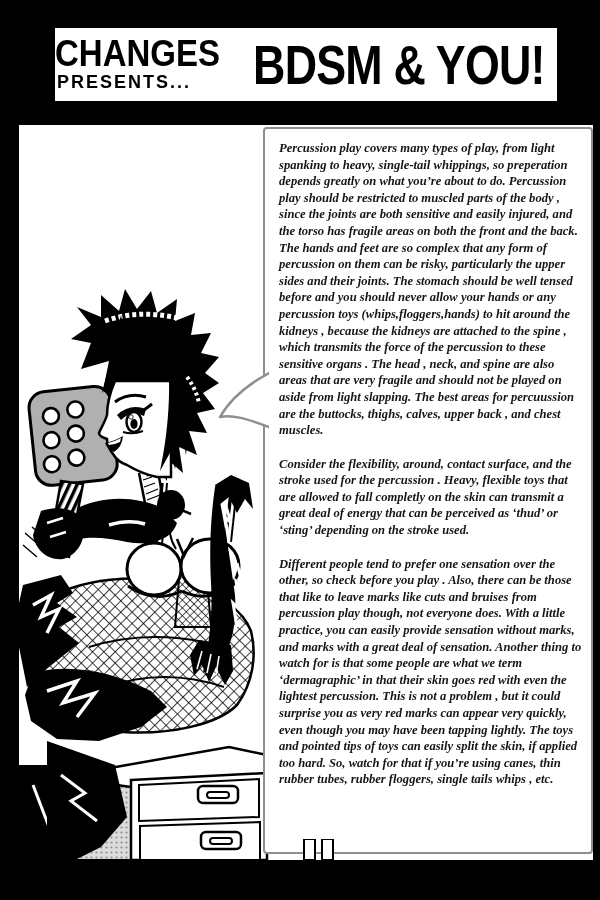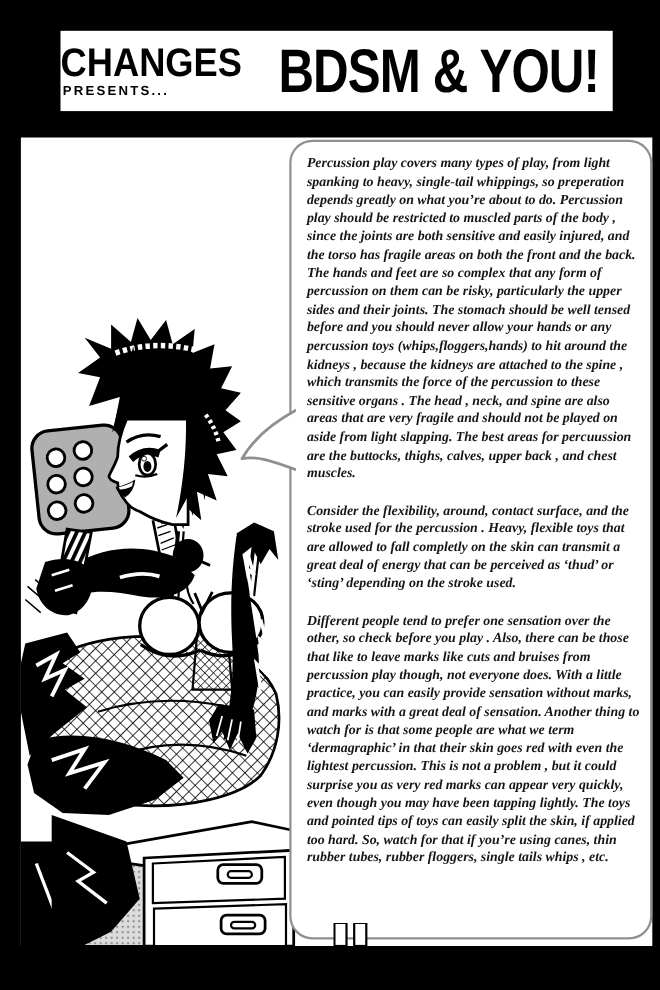--- a/index.html
+++ b/index.html
@@ -4,29 +4,29 @@
 <style>
   html,body{margin:0;padding:0;background:#000;}
   .page{position:relative;width:600px;height:900px;background:#000;overflow:hidden;
         font-family:"Liberation Sans",sans-serif;}
   
   .header-box{position:absolute;left:55px;top:28px;width:502px;height:73px;background:#fff;
               display:flex;align-items:center;}
   .brand{width:158px;color:#000;}
   .brand-name{font-weight:bold;font-size:33px;line-height:1;letter-spacing:0;
               transform:scaleY(1.1);transform-origin:left center;}
-  .brand-presents{font-weight:bold;font-size:12px;letter-spacing:2px;margin-top:2px;margin-left:2px;}
+  .brand-presents{font-weight:bold;font-size:18px;letter-spacing:2px;margin-top:2px;margin-left:2px;}
   .main-title{flex:1;text-align:center;font-weight:bold;font-size:56px;line-height:1;color:#000;
               letter-spacing:-1px;white-space:nowrap;transform:scaleX(0.8);transform-origin:55% center;}
   
   .panel{position:absolute;left:19px;top:125px;width:574px;height:735px;background:#fff;}
   .art{position:absolute;left:0;top:0;z-index:1;}
   
   .bubble{position:absolute;left:244px;top:2px;width:330px;height:727px;box-sizing:border-box;
-          background:#fff;border:2.5px solid #8f8f8f;border-radius:21px;z-index:2;
+          background:#fff;border:2.5px solid #8f8f8f;border-radius:4px;z-index:2;
           padding:11px 8px 6px 14px;overflow:hidden;}
   .bubble p{margin:0 0 17px 0;color:#151515;
             font-family:"Liberation Serif",serif;font-weight:bold;font-style:italic;
             font-size:12.6px;line-height:16.6px;}
   .tail{position:absolute;left:198px;top:242px;z-index:4;}
   .legs{position:absolute;left:284px;top:714px;z-index:5;}
 </style>
 </head>
 <body>
 

